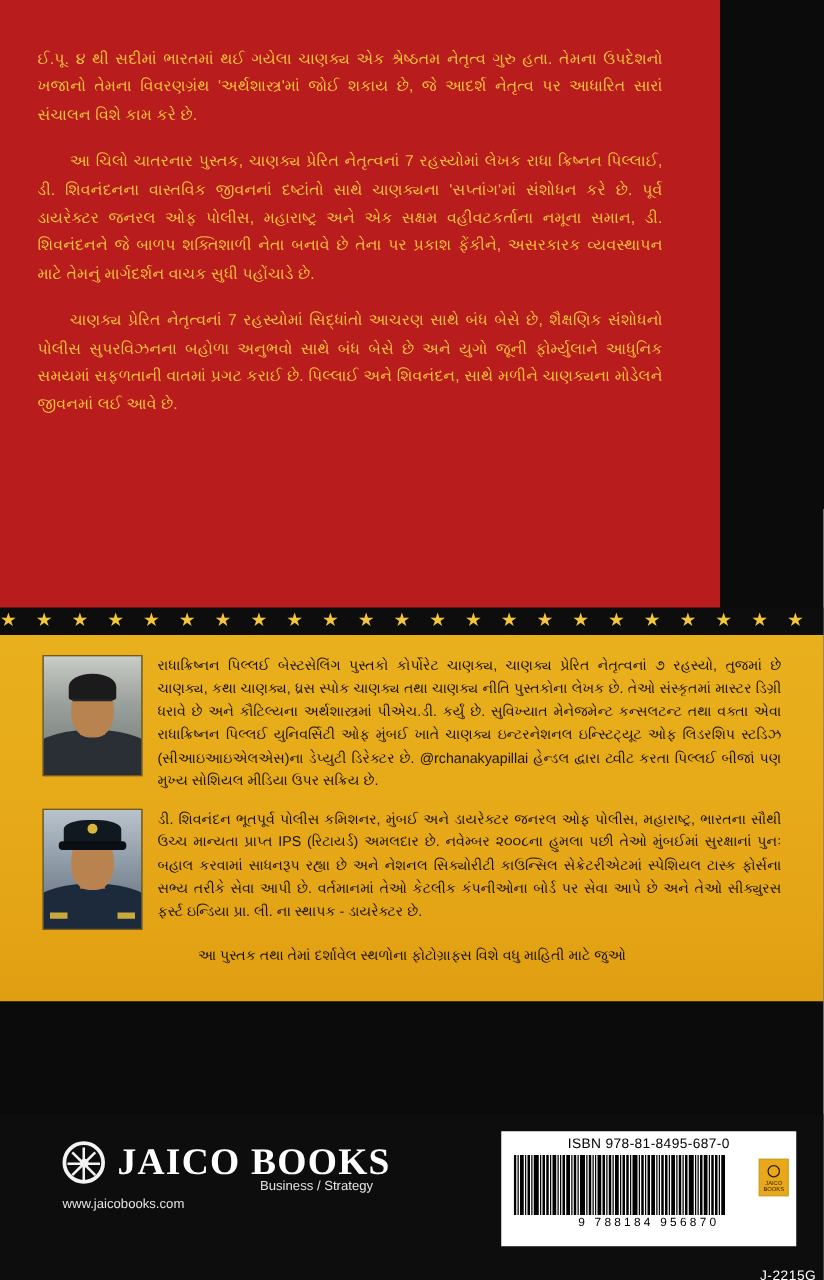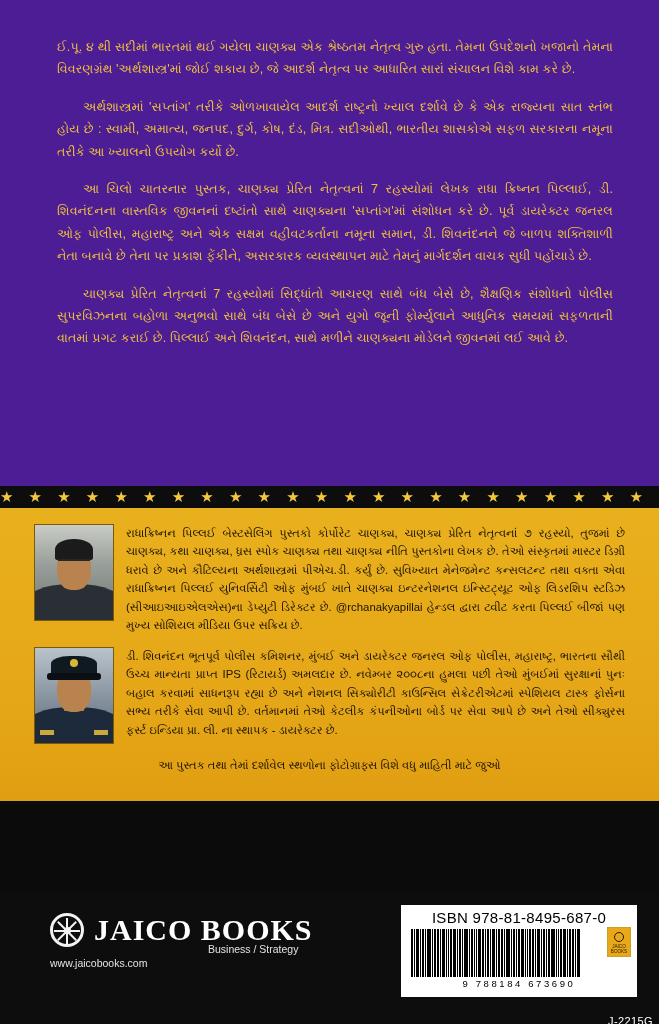--- a/index.html
+++ b/index.html
@@ -14,25 +14,25 @@
     position: relative;
     width: 659px;
     height: 1024px;
     overflow: hidden;
     background: #0b0b0b;
   }
   
   .top-section {
     position: absolute;
     left: 0; top: 0;
-    width: 659px;
+    width: 576px;
     height: 498px;
-    background: #4c1d95;
-    box-sizing: border-box;
-    padding: 36px 46px 0 57px;
+    background: #b91c1c;
+    box-sizing: border-box;
+    padding: 36px 46px 0 30px;
   }
   .blurb {
     color: #f0c23c;
     font-size: 12.6px;
     line-height: 1.78;
     text-align: justify;
     margin: 0 0 15px 0;
     text-indent: 26px;
     letter-spacing: 0.1px;
   }
@@ -241,21 +241,21 @@
     right: 22px;
     top: 14px;
     width: 236px;
     height: 92px;
     background: #ffffff;
     box-sizing: border-box;
     padding: 4px 6px 2px 6px;
   }
   .isbn {
     text-align: center;
-    font-size: 15px;
+    font-size: 11px;
     color: #000;
     letter-spacing: 0.3px;
     font-family: "Liberation Sans", sans-serif;
   }
   .bars {
     position: relative;
     height: 48px;
     margin: 3px 4px 0 4px;
     display: flex;
     align-items: stretch;
@@ -309,21 +309,20 @@
     letter-spacing: 0.4px;
   }
 </style>
 </head>
 <body>
 
 <div class="page">
 
   <div class="top-section">
     <p class="blurb first">ઈ.પૂ. ૪ થી સદીમાં ભારતમાં થઈ ગયેલા ચાણક્ય એક શ્રેષ્ઠતમ નેતૃત્વ ગુરુ હતા. તેમના ઉપદેશનો ખજાનો તેમના વિવરણગ્રંથ 'અર્થશાસ્ત્ર'માં જોઈ શકાય છે, જે આદર્શ નેતૃત્વ પર આધારિત સારાં સંચાલન વિશે કામ કરે છે.</p>
-    <p class="blurb">અર્થશાસ્ત્રમાં 'સપ્તાંગ' તરીકે ઓળખાવાયેલ આદર્શ રાષ્ટ્રનો ખ્યાલ દર્શાવે છે કે એક રાજ્યના સાત સ્તંભ હોય છે : સ્વામી, અમાત્ય, જનપદ, દુર્ગ, કોષ, દંડ, મિત્ર. સદીઓથી, ભારતીય શાસકોએ સફળ સરકારના નમૂના તરીકે આ ખ્યાલનો ઉપયોગ કર્યો છે.</p>
     <p class="blurb">આ ચિલો ચાતરનાર પુસ્તક, ચાણક્ય પ્રેરિત નેતૃત્વનાં 7 રહસ્યોમાં લેખક રાધા ક્રિષ્નન પિલ્લાઈ, ડી. શિવનંદનના વાસ્તવિક જીવનનાં દષ્ટાંતો સાથે ચાણક્યના 'સપ્તાંગ'માં સંશોધન કરે છે. પૂર્વ ડાયરેક્ટર જનરલ ઓફ પોલીસ, મહારાષ્ટ્ર અને એક સક્ષમ વહીવટકર્તાના નમૂના સમાન, ડી. શિવનંદનને જે બાળપ શક્તિશાળી નેતા બનાવે છે તેના પર પ્રકાશ ફેંકીને, અસરકારક વ્યવસ્થાપન માટે તેમનું માર્ગદર્શન વાચક સુધી પહોંચાડે છે.</p>
     <p class="blurb">ચાણક્ય પ્રેરિત નેતૃત્વનાં 7 રહસ્યોમાં સિદ્ધાંતો આચરણ સાથે બંધ બેસે છે, શૈક્ષણિક સંશોધનો પોલીસ સુપરવિઝનના બહોળા અનુભવો સાથે બંધ બેસે છે અને યુગો જૂની ફોર્મ્યુલાને આધુનિક સમયમાં સફળતાની વાતમાં પ્રગટ કરાઈ છે. પિલ્લાઈ અને શિવનંદન, સાથે મળીને ચાણક્યના મોડેલને જીવનમાં લઈ આવે છે.</p>
   </div>
 
   <div class="star-row">★ ★ ★ ★ ★ ★ ★ ★ ★ ★ ★ ★ ★ ★ ★ ★ ★ ★ ★ ★ ★ ★ ★ ★ ★ ★ ★ ★ ★ ★ ★ ★ ★ ★ ★ ★ ★ ★ ★ ★</div>
 
   <div class="gold-section">
 
     <div class="author-block">
       <div class="photo p1">
@@ -431,20 +430,20 @@
         <span style="width:1px"></span>
           <span style="width:1px"></span>
           <span style="width:2px"></span>
         <span style="width:3px"></span>
           <span style="width:1px"></span>
           <span style="width:2px"></span>
         <span style="width:2px"></span>
           <span style="width:1px"></span>
           <span style="width:3px"></span>
       </div>
-      <div class="bar-digits">9 788184 673690</div>
+      <div class="bar-digits">9 788184 956870</div>
       <div class="stamp">JAICO BOOKS</div>
     </div>
 
     <div class="jcode">J-2215G</div>
   </div>
 
 </div>
 
 </body></html>

